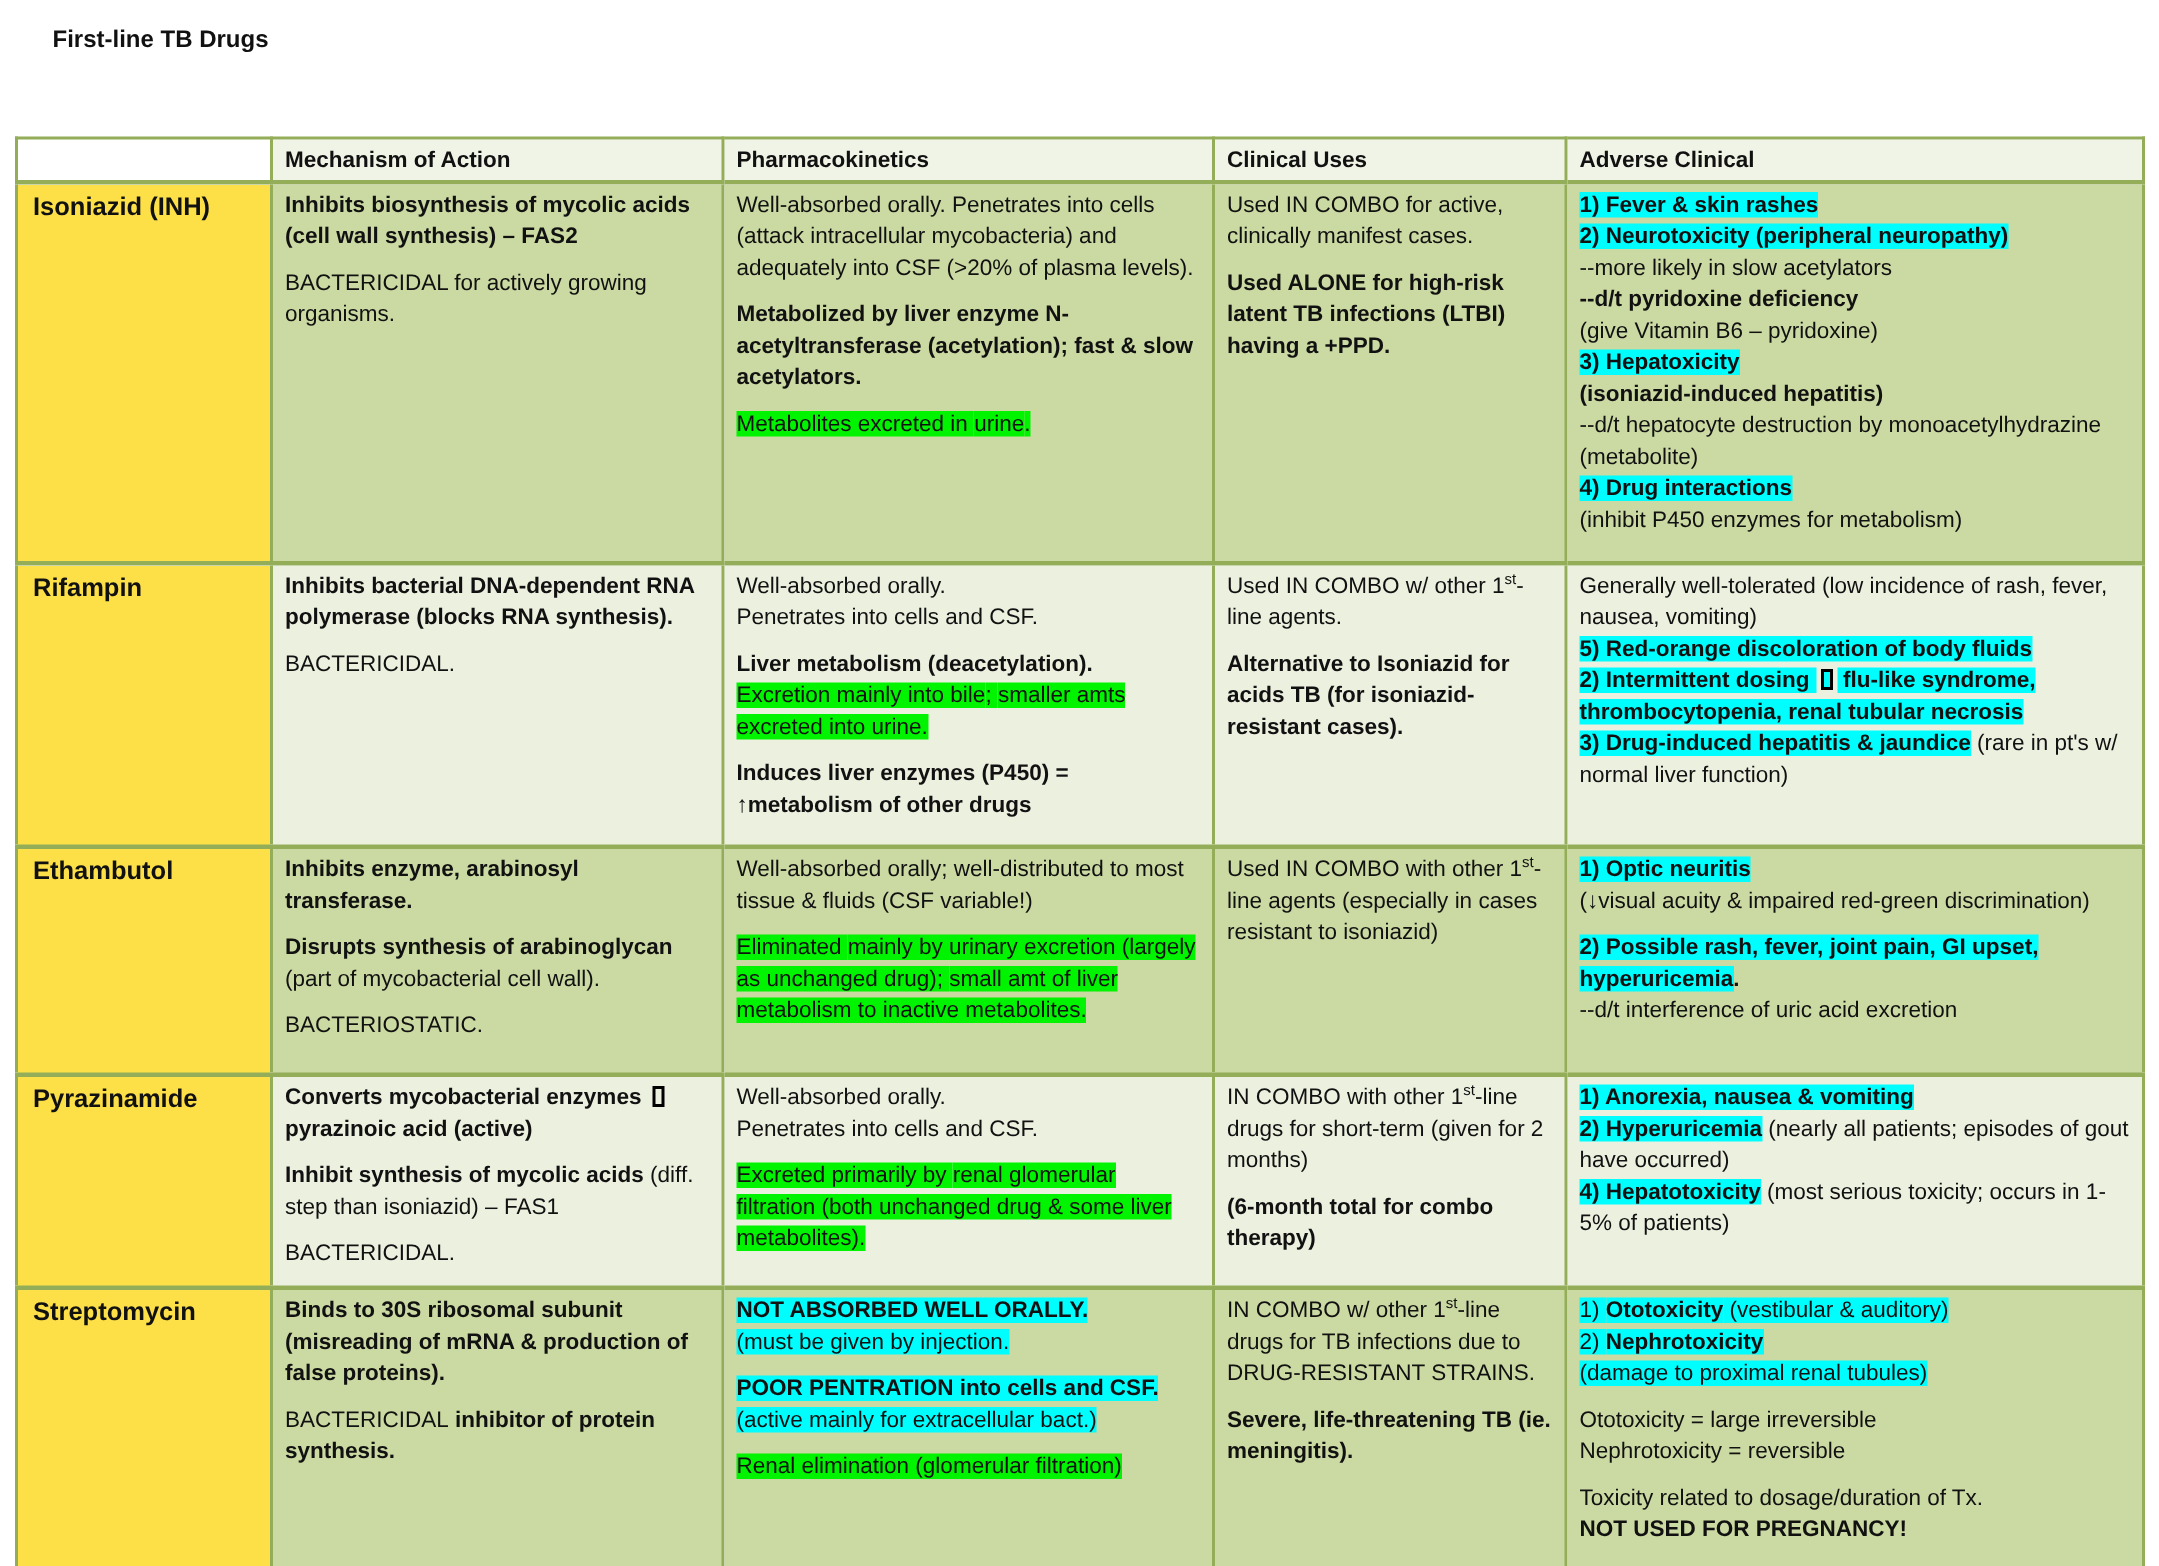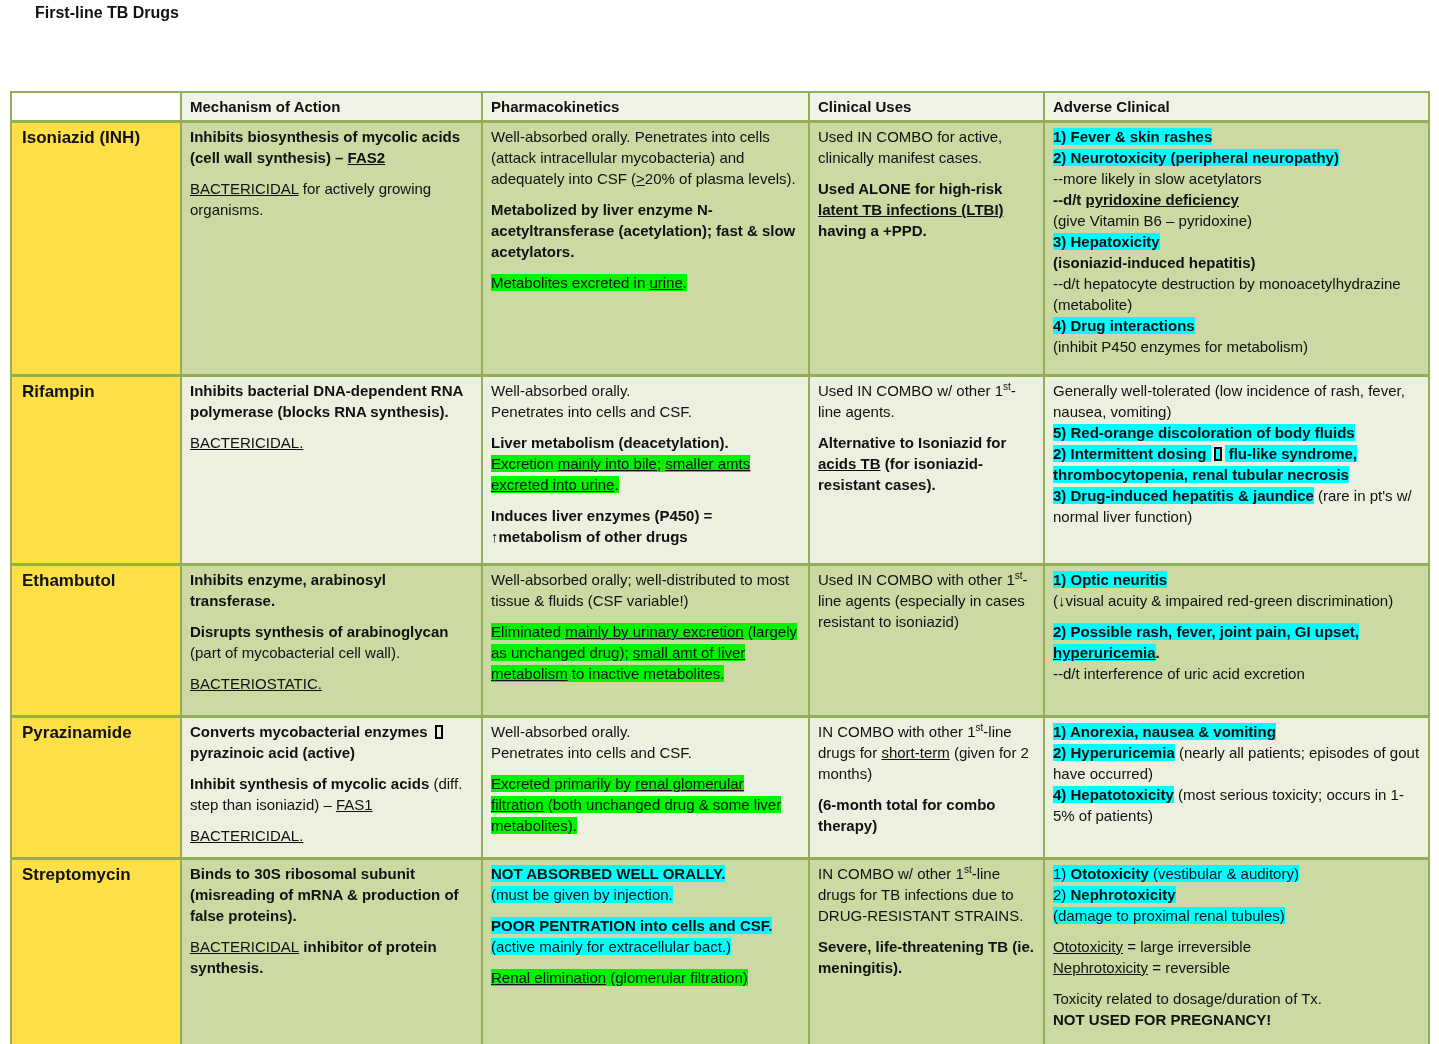--- a/index.html
+++ b/index.html
@@ -6,21 +6,21 @@
     --band-dark:#cbd9a2; --band-light:#ecf0df; --header-bg:#f0f4e6;
     --border:#94ad58; --hl-green:#00f400; --hl-cyan:#00feff; --ink:#111111;
   }
   *{box-sizing:border-box;}
   html,body{margin:0;padding:0;}
   body{
     width:1439px;height:1044px;background:#ffffff;position:relative;
     font-family:"Liberation Sans",sans-serif;color:var(--ink);
   }
   .page-title{
-    position:absolute;left:35px;top:4px;font-size:16px;font-weight:bold;
+    position:absolute;left:35px;top:18px;font-size:16px;font-weight:bold;
   }
   table.tb{
     position:absolute;left:10px;top:91px;width:1418px;
     border-collapse:collapse;table-layout:fixed;
   }
   table.tb th,table.tb td{
     border:2px solid var(--border);vertical-align:top;text-align:left;
     padding:3px 8px;font-size:15px;line-height:21px;overflow:hidden;
   }
   table.tb tbody th,table.tb tbody td{border-top-width:3px;}
@@ -31,21 +31,21 @@
   }
   tbody th.drug{
     background:#fde047;font-size:17px;font-weight:bold;padding:4px 8px 4px 10px;
     line-height:22px;
   }
   tr.band-dark td{background:var(--band-dark);}
   tr.band-light td{background:var(--band-light);}
   .para{margin:0;min-height:21px;}
   .para.blank{min-height:10px;height:10px;}
   .b{font-weight:bold;}
-  .u{text-decoration:underline;}
+  .u{}
   .hl-g{background:var(--hl-green);}
   .hl-c{background:var(--hl-cyan);}
   .sup{vertical-align:super;font-size:10px;line-height:0;}
   .box{
     display:inline-block;width:8px;height:14px;border:2px solid #000;
     vertical-align:-2px;margin:0 3px;
   }
 </style>
 </head>
 <body>

